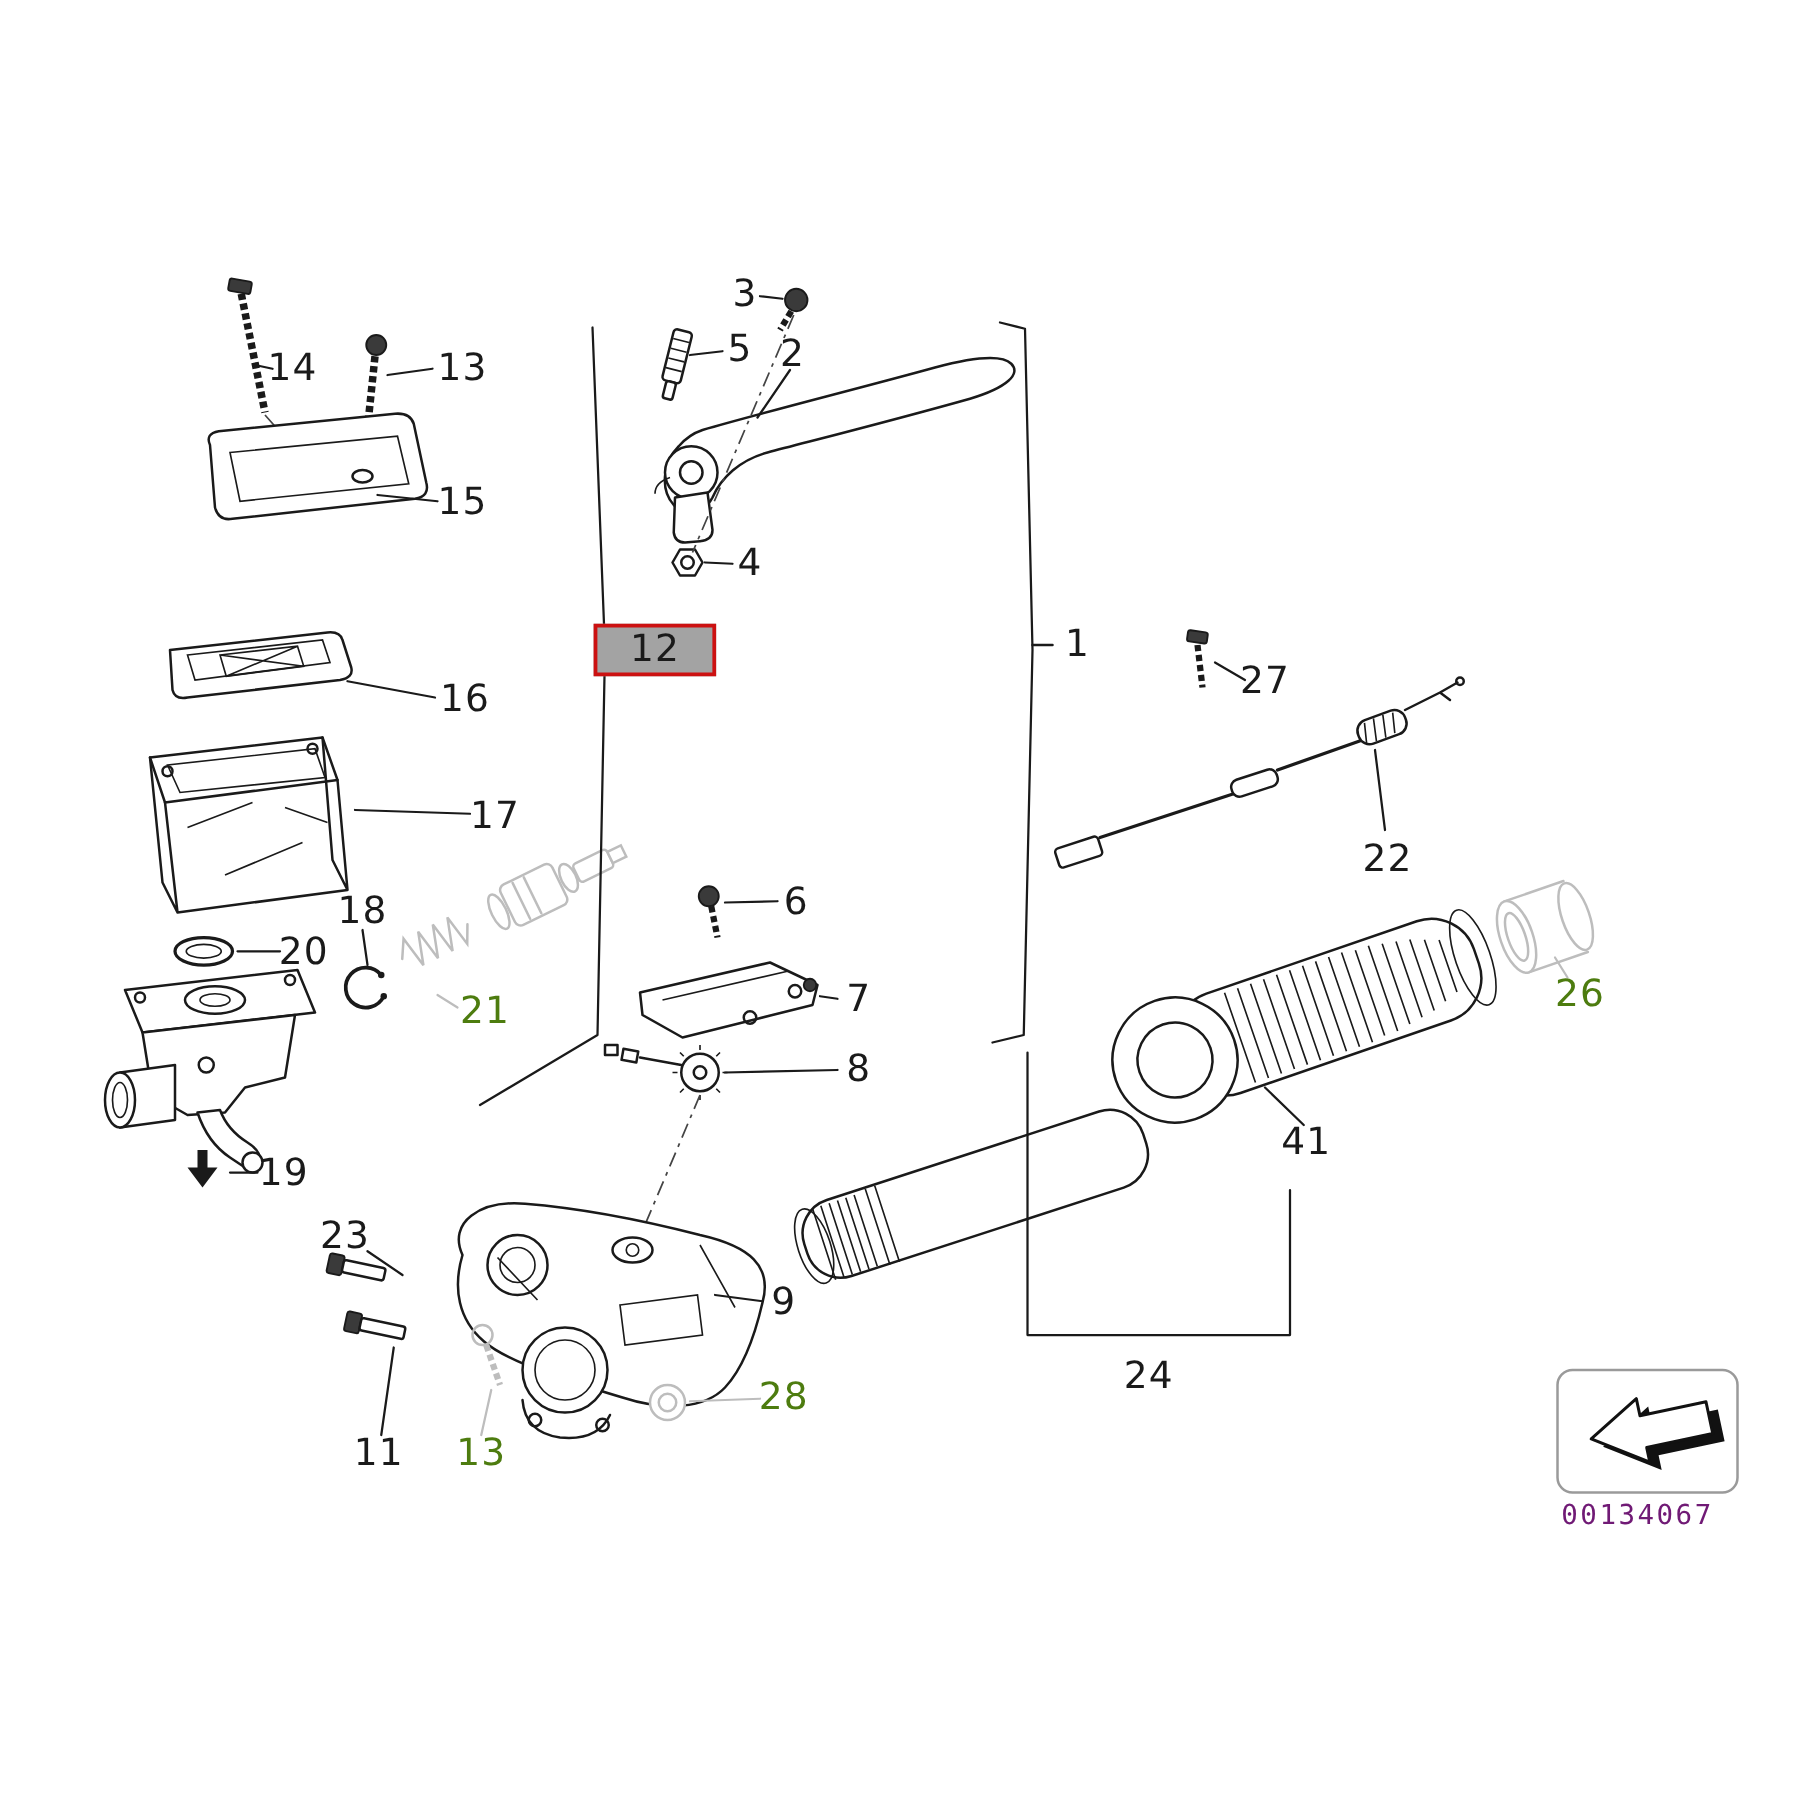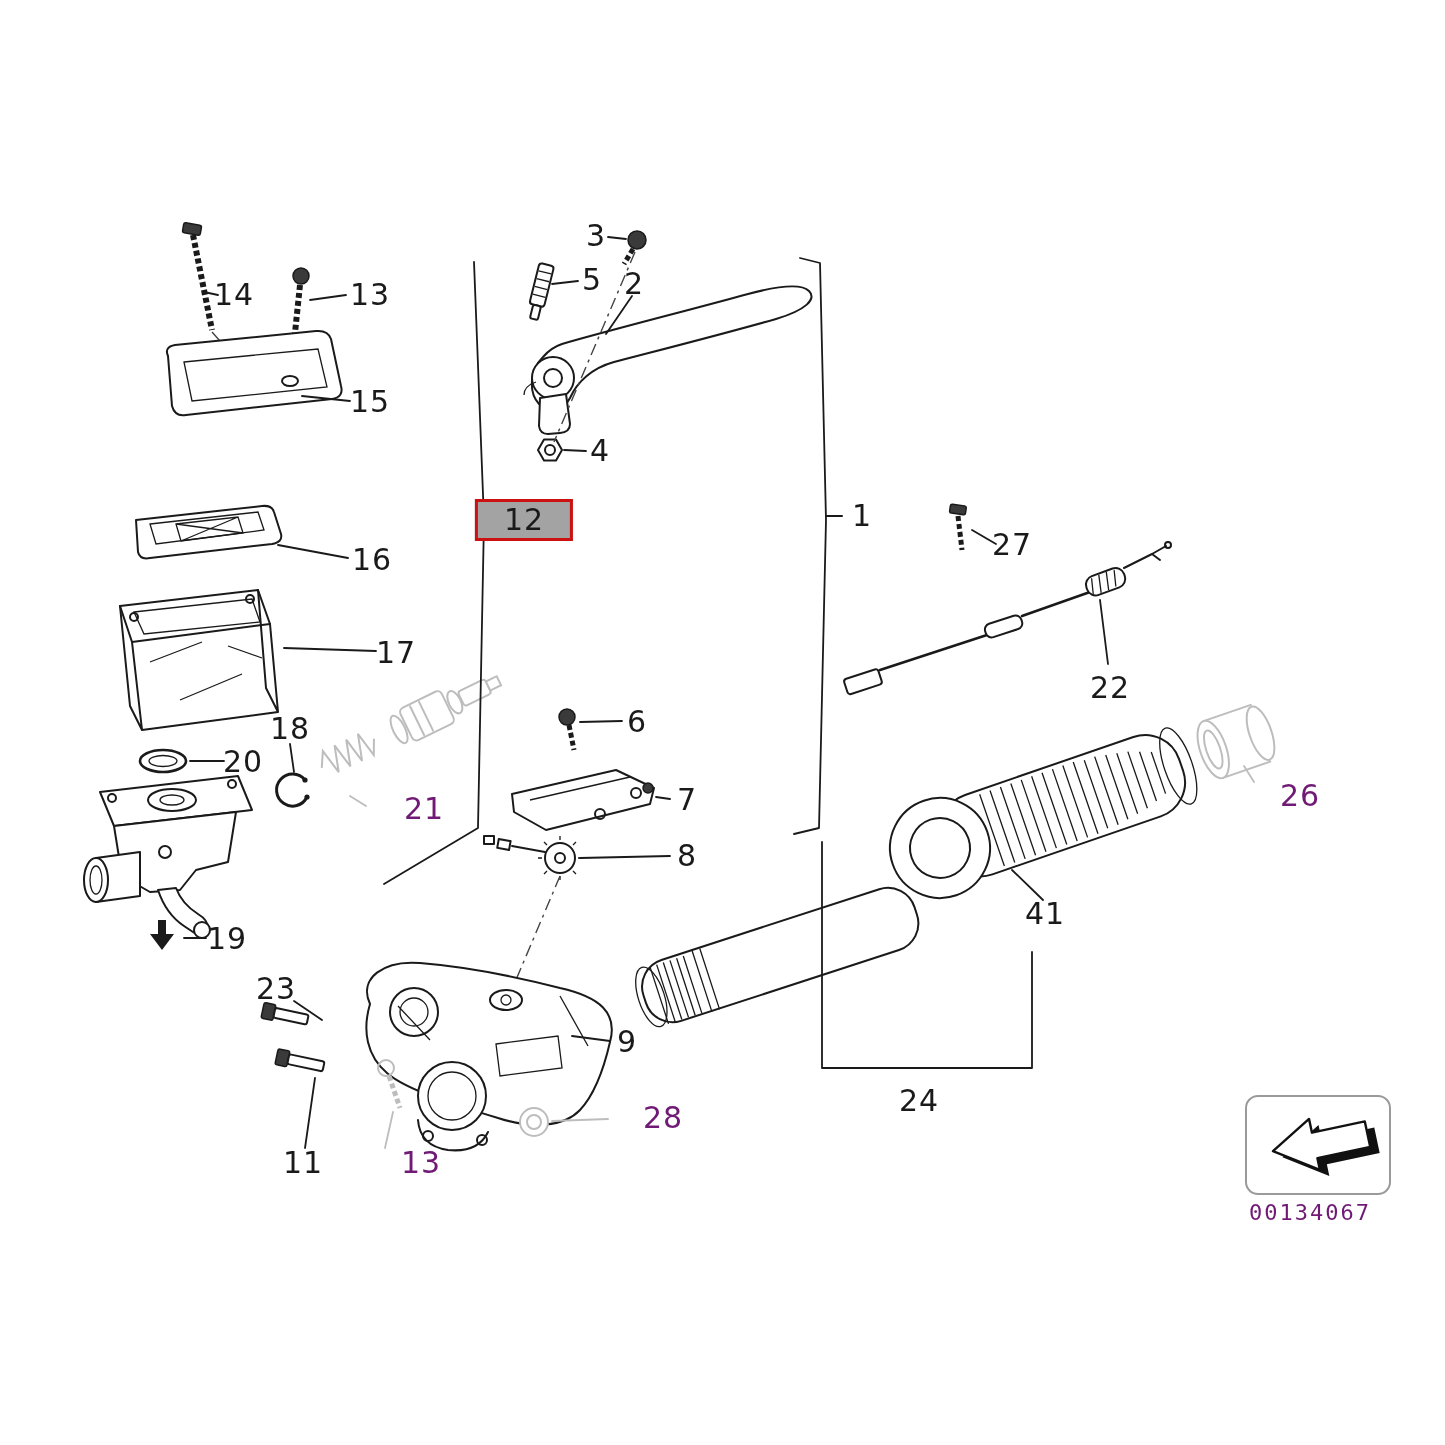--- a/index.html
+++ b/index.html
@@ -2,21 +2,21 @@
 <html><head>
 <meta charset="utf-8">
 <style>
   html,body{margin:0;padding:0;background:#fff;}
   .canvas{position:relative;width:1445px;height:1445px;background:#ffffff;overflow:hidden;
           font-family:"DejaVu Sans",sans-serif;}
   .diagram-svg{position:absolute;left:0;top:0;}
   .part-label{position:absolute;transform:translate(-50%,-50%);
       font:400 30px "DejaVu Sans",sans-serif;color:#1a1a1a;letter-spacing:1px;
       line-height:1;white-space:nowrap;}
-  .part-label.dim{color:#701a75;margin-left:36px;}
+  .part-label.dim{color:#4d7c0f;}
   .part-label.highlight{border:3px solid #cc1111;padding:3px 26px;background:#a3a3a3;}
   .image-code{position:absolute;transform:translate(-50%,0);
       font:400 22px "DejaVu Sans Mono",monospace;color:#701a75;letter-spacing:2px;}
   .ln{fill:none;stroke:#1a1a1a;stroke-width:2;stroke-linecap:round;stroke-linejoin:round;}
   .fw{fill:#ffffff;stroke:#1a1a1a;stroke-width:2;stroke-linejoin:round;}
   .thin{fill:none;stroke:#1a1a1a;stroke-width:1.3;}
   .dk{fill:#3a3a3a;stroke:#1a1a1a;stroke-width:1.5;}
   .dimln{fill:none;stroke:#bdbdbd;stroke-width:2;stroke-linecap:round;}
   .dimfw{fill:#ffffff;stroke:#bdbdbd;stroke-width:2;}
   .dash{fill:none;stroke:#444;stroke-width:1.4;stroke-dasharray:12 5 3 5;}

